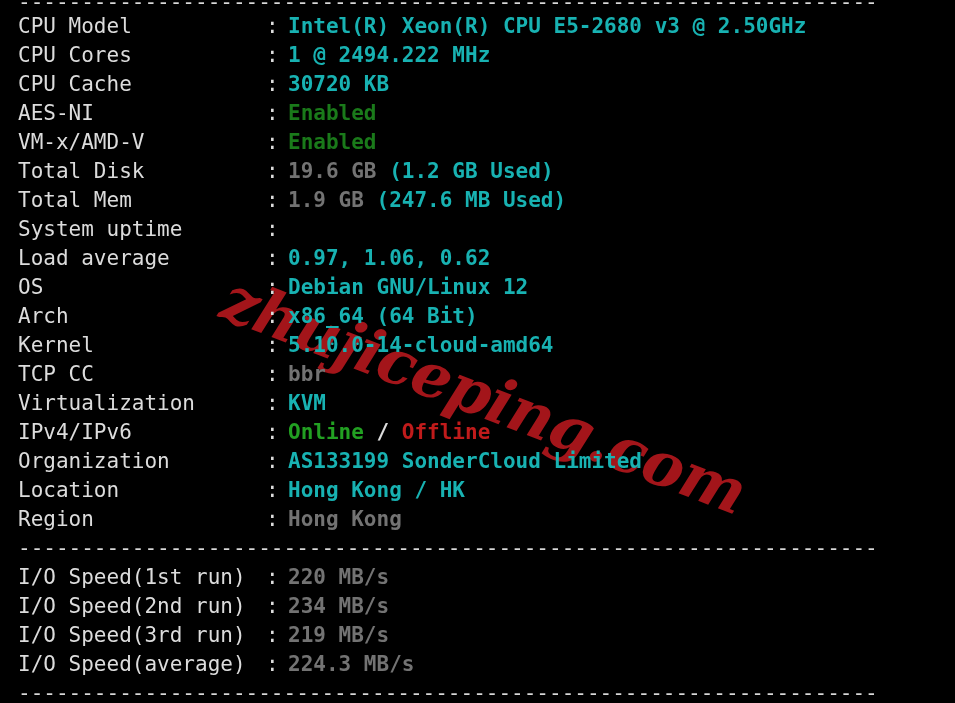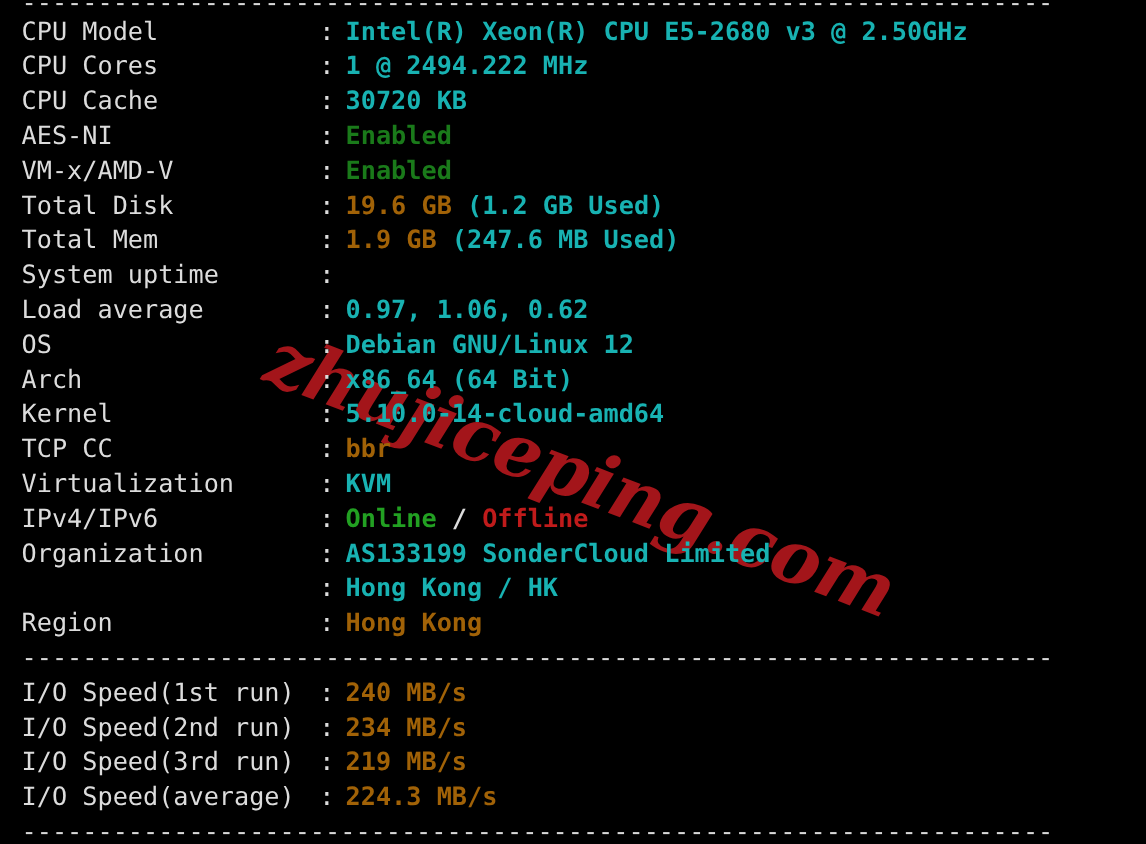--- a/index.html
+++ b/index.html
@@ -86,21 +86,21 @@
     white-space: pre;
     overflow: hidden;
     width: 900px;
     letter-spacing: 0px;
   }
 
   
   .c-cyan   { color: #18b2b2; }
   .c-green  { color: #1a7a1a; }
   .c-bgreen { color: #22a022; }
-  .c-yellow { color: #a16207; }
+  .c-yellow { color: #737373; }
   .c-red    { color: #c01b1b; }
   .c-white  { color: #dcdcdc; }
 </style>
 </head>
 <body>
 
 <div id="terminal">
 
   <div id="watermark">zhujiceping.com</div>
 
@@ -199,38 +199,39 @@
       <span class="val"><span class="c-bgreen">Online</span><span class="c-white"> / </span><span class="c-red">Offline</span></span>
     </div>
 
     <div class="row">
       <span class="lbl">Organization</span>
       <span class="colon">:</span>
       <span class="val c-cyan">AS133199 SonderCloud Limited</span>
     </div>
 
     <div class="row">
+      <span class="lbl">Location</span>
       <span class="colon">:</span>
       <span class="val c-cyan">Hong Kong / HK</span>
     </div>
 
     <div class="row">
       <span class="lbl">Region</span>
       <span class="colon">:</span>
       <span class="val c-yellow">Hong Kong</span>
     </div>
 
     <div class="row">
       <div class="sep" style="top:0;">--------------------------------------------------------------------</div>
     </div>
 
     <div class="row">
       <span class="lbl">I/O Speed(1st run)</span>
       <span class="colon">:</span>
-      <span class="val c-yellow">240 MB/s</span>
+      <span class="val c-yellow">220 MB/s</span>
     </div>
 
     <div class="row">
       <span class="lbl">I/O Speed(2nd run)</span>
       <span class="colon">:</span>
       <span class="val c-yellow">234 MB/s</span>
     </div>
 
     <div class="row">
       <span class="lbl">I/O Speed(3rd run)</span>

